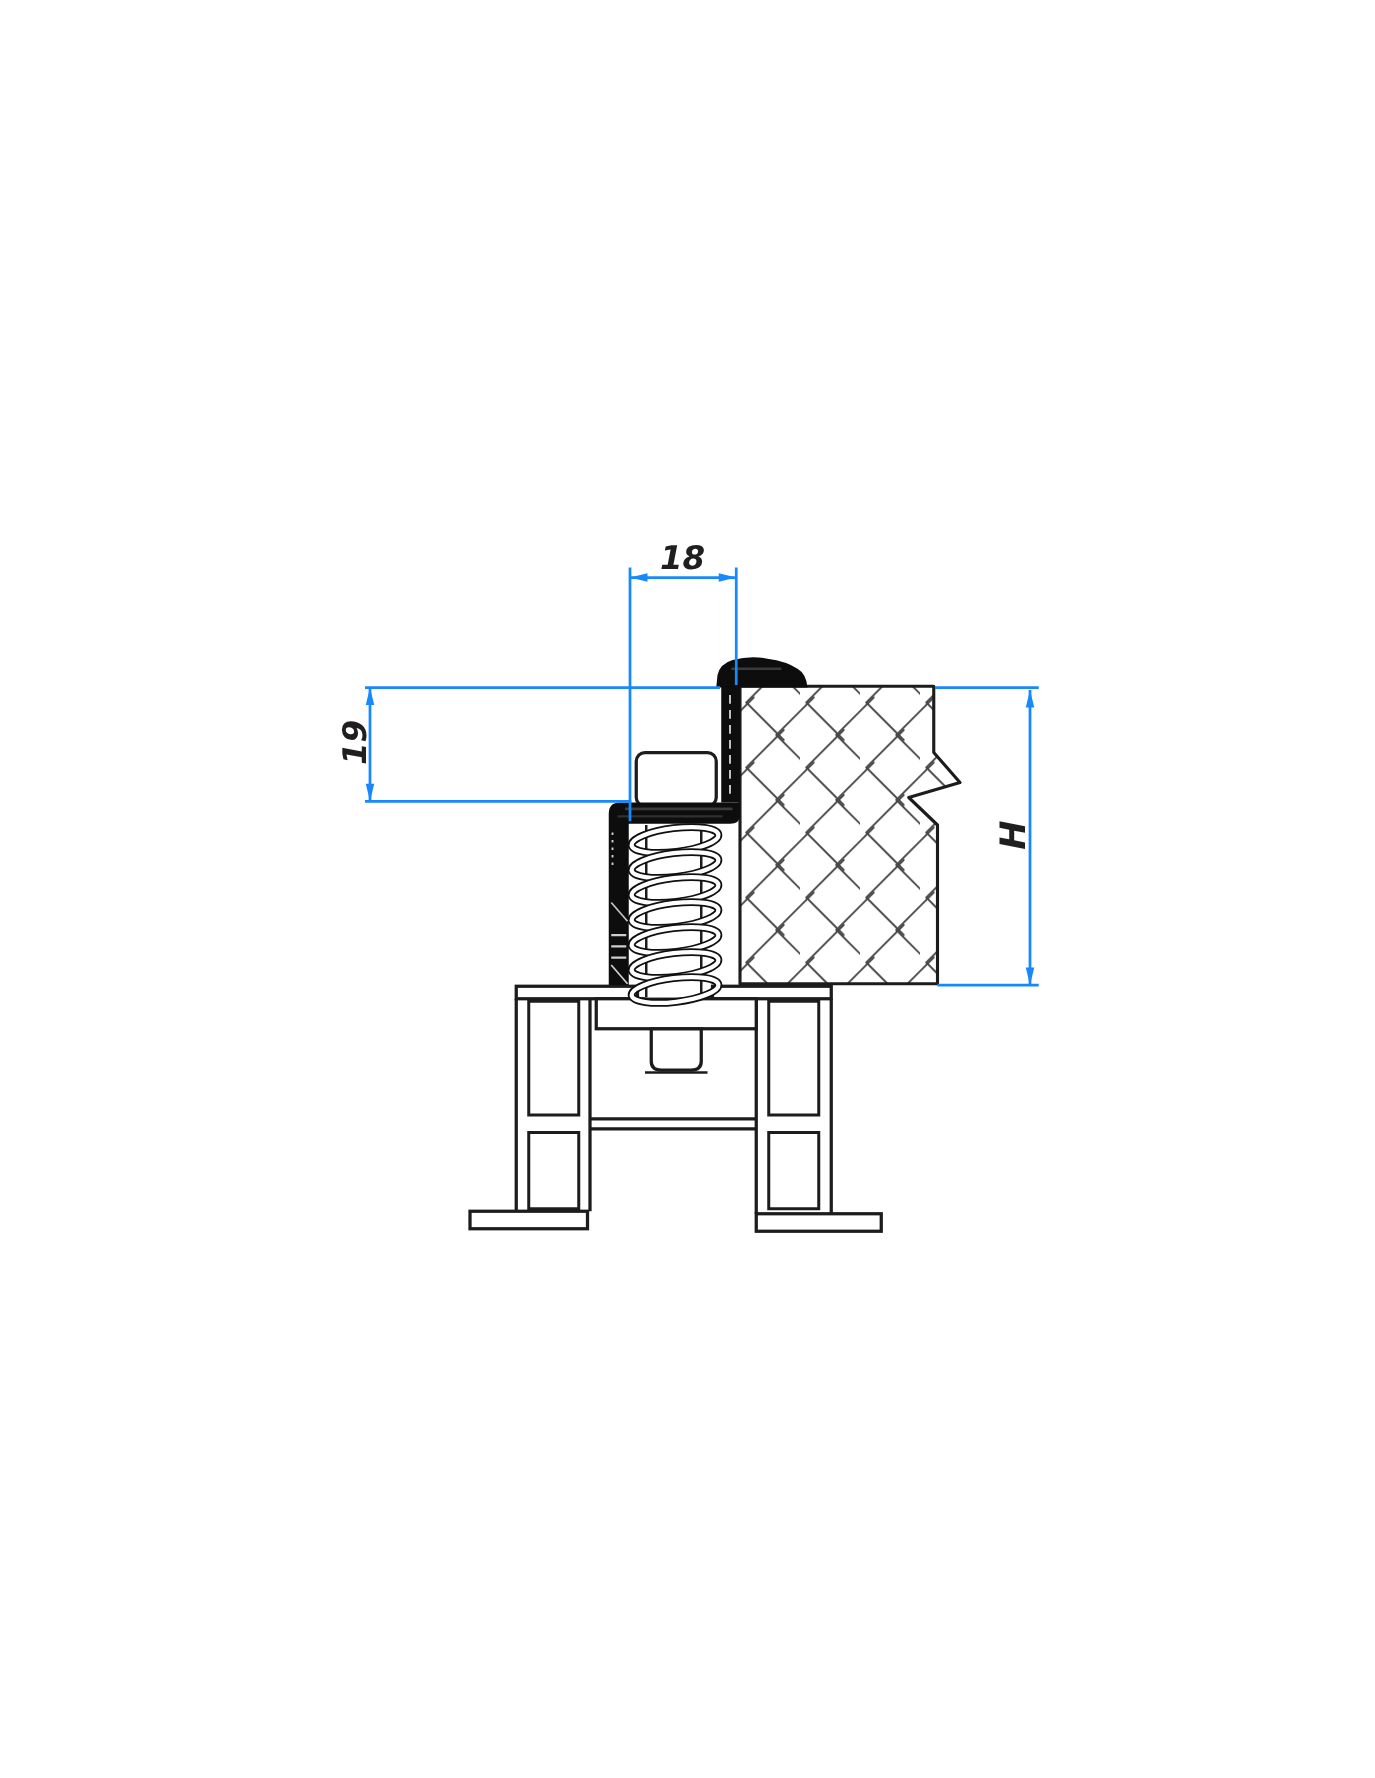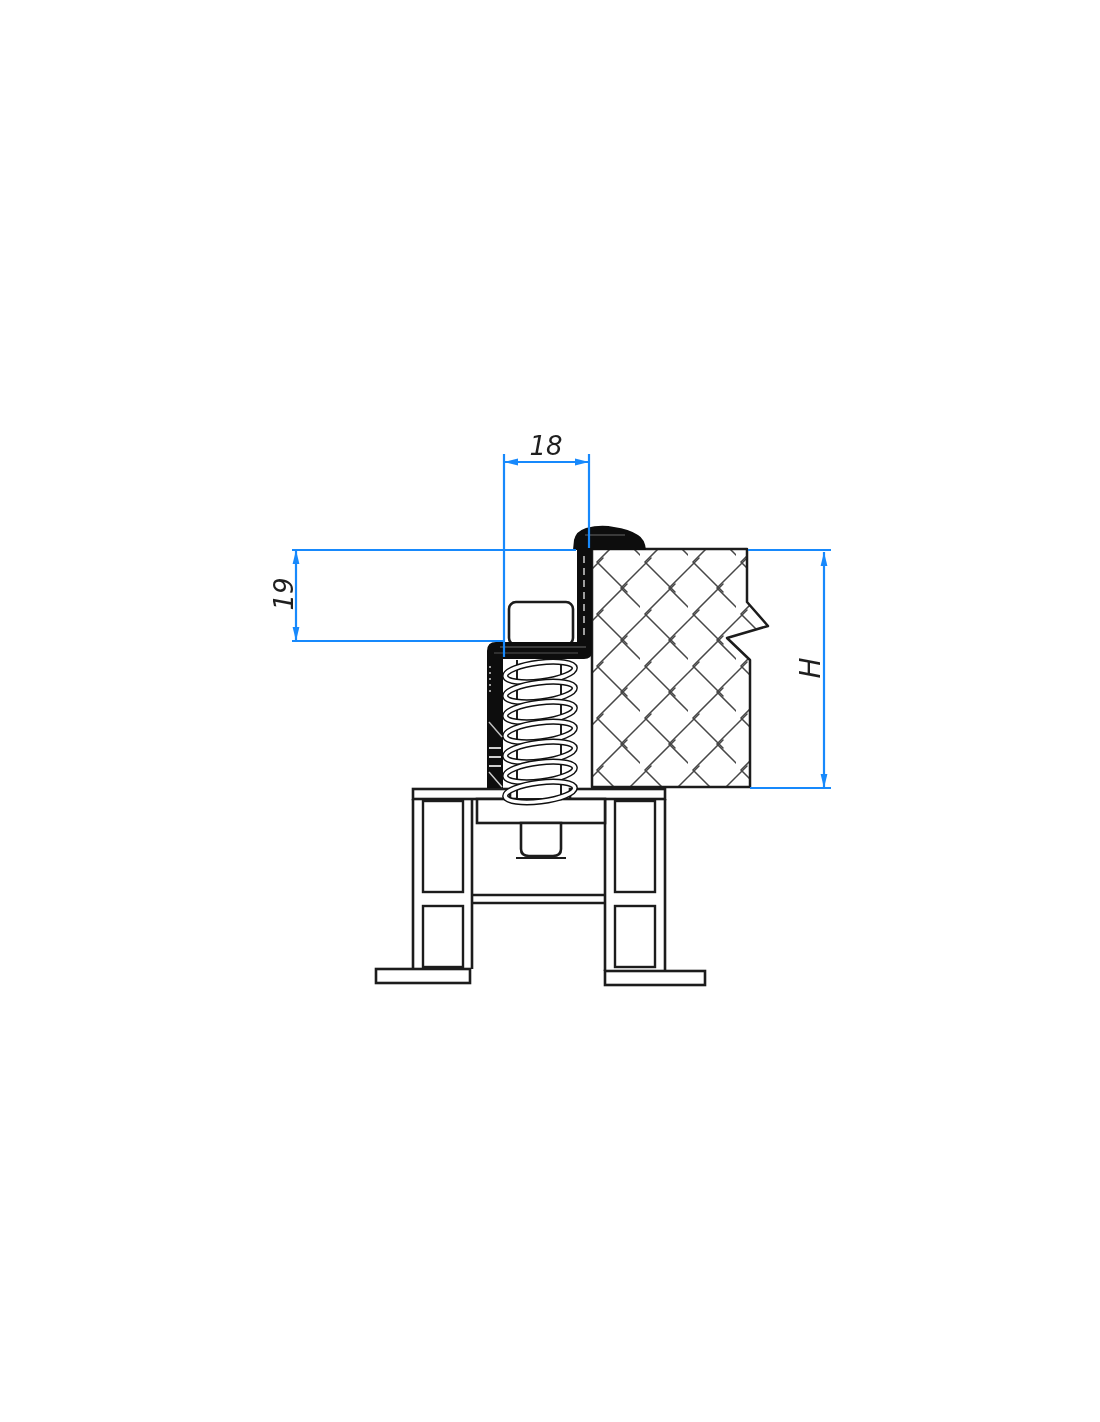--- a/index.html
+++ b/index.html
@@ -1,16 +1,16 @@
 <!DOCTYPE html>
 <html><head>
 <meta charset="utf-8">
 <style>
   html,body{margin:0;padding:0;background:#ffffff;}
-  .stage{position:relative;width:956px;height:1422px;background:#ffffff;overflow:hidden;}
+  .stage{position:relative;width:956px;height:1422px;background:#ffffff;overflow:hidden;font-weight:bold;}
   svg{display:block;}
   .dim-text{font-family:"DejaVu Sans","Liberation Sans",sans-serif;font-style:italic;font-size:26px;}
   .dim-text-h{font-family:"DejaVu Sans","Liberation Sans",sans-serif;font-style:italic;font-size:28px;}
 </style>
 </head>
 <body>
 
 <div class="stage">
 <svg width="1100" height="1422" viewBox="0 0 1100 1422">
 

